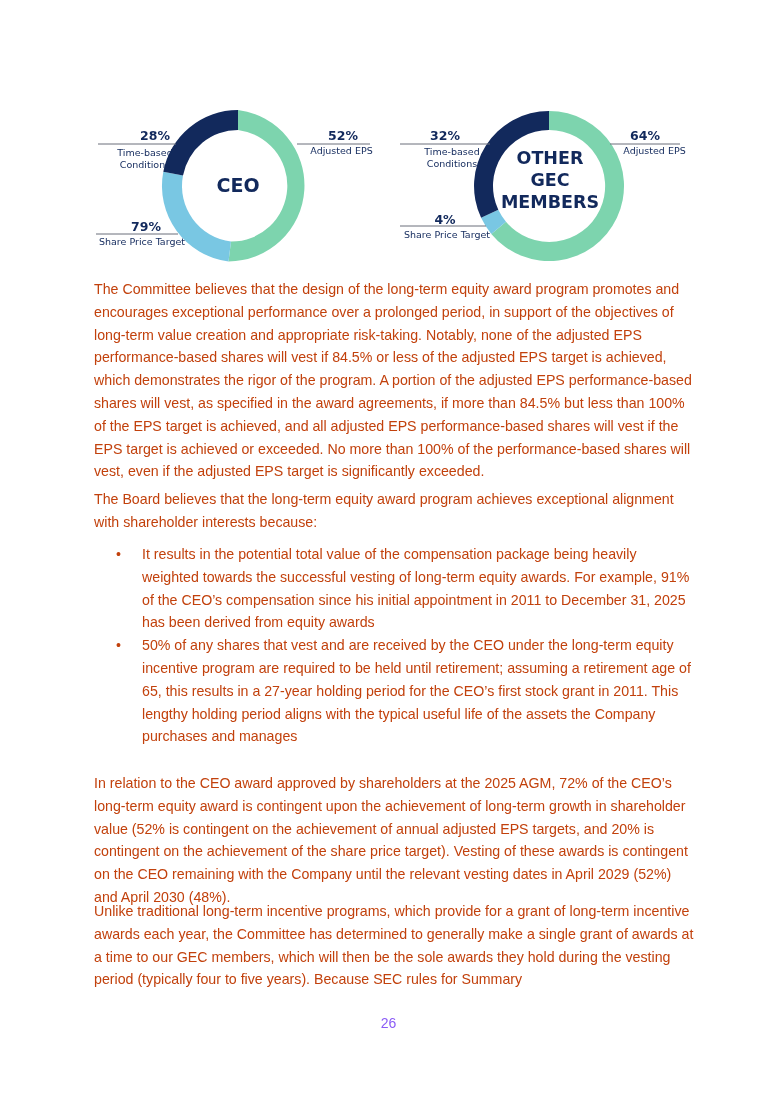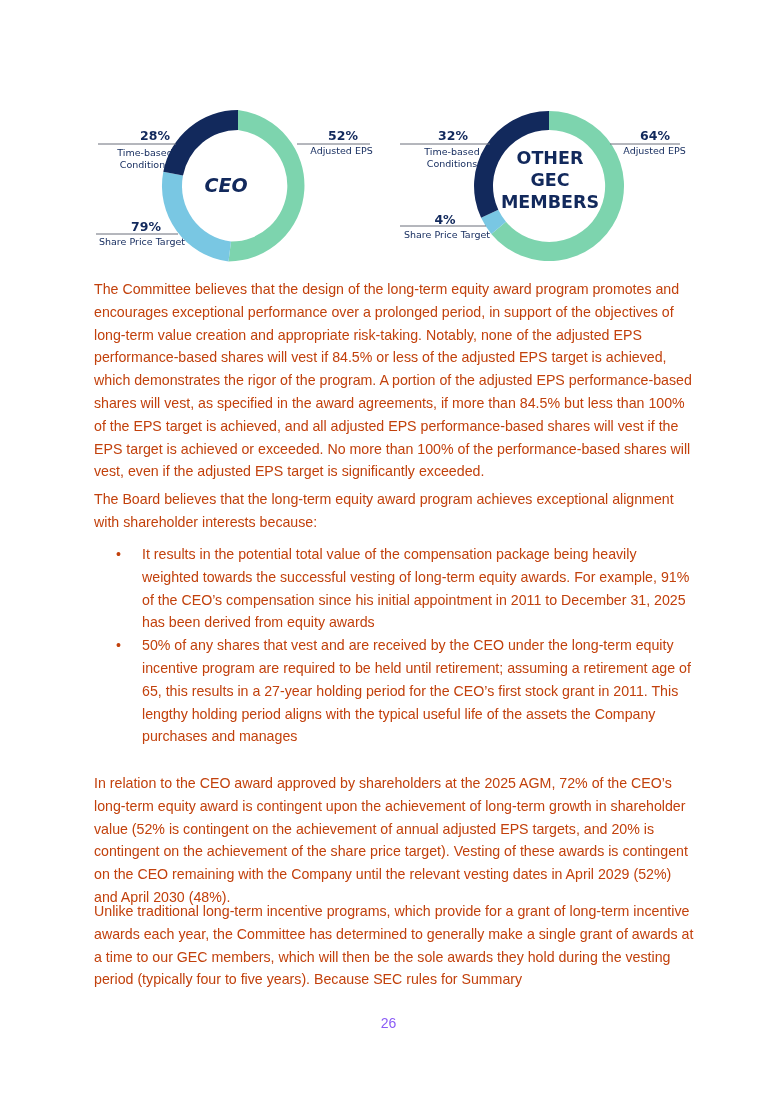--- a/index.html
+++ b/index.html
@@ -66,30 +66,30 @@
     </div>
     <div class="lbl" style="left:304px; top:45px; width:75px; text-align:center;">
       <span class="name">Adjusted EPS</span>
     </div>
     <div class="lbl" style="left:126px; top:120px; width:40px; text-align:center;">
       <span class="pct">79%</span>
     </div>
     <div class="lbl" style="left:99px; top:136px; width:110px;">
       <span class="name">Share Price Target</span>
     </div>
-    <div class="center-title" style="left:186px; top:74px; width:80px; font-size:19px; line-height:22px;font-style:italic;">CEO</div>
+    <div class="center-title" style="left:198px; top:74px; width:80px; font-size:19px; line-height:22px;">CEO</div>
 
-    <div class="lbl" style="left:430px; top:29px; width:46px; text-align:center;">
+    <div class="lbl" style="left:430px; top:29px; width:46px; ">
       <span class="pct">32%</span>
     </div>
     <div class="lbl" style="left:407px; top:46px; width:90px; text-align:center;">
       <span class="name">Time-based</span>
       <span class="name">Conditions</span>
     </div>
-    <div class="lbl" style="left:630px; top:29px; width:50px; text-align:center;">
+    <div class="lbl" style="left:630px; top:29px; width:50px; text-align:left;">
       <span class="pct">64%</span>
     </div>
     <div class="lbl" style="left:617px; top:45px; width:75px; text-align:center;">
       <span class="name">Adjusted EPS</span>
     </div>
     <div class="lbl" style="left:430px; top:113px; width:30px; text-align:center;">
       <span class="pct">4%</span>
     </div>
     <div class="lbl" style="left:404px; top:129px; width:110px;">
       <span class="name">Share Price Target</span>

